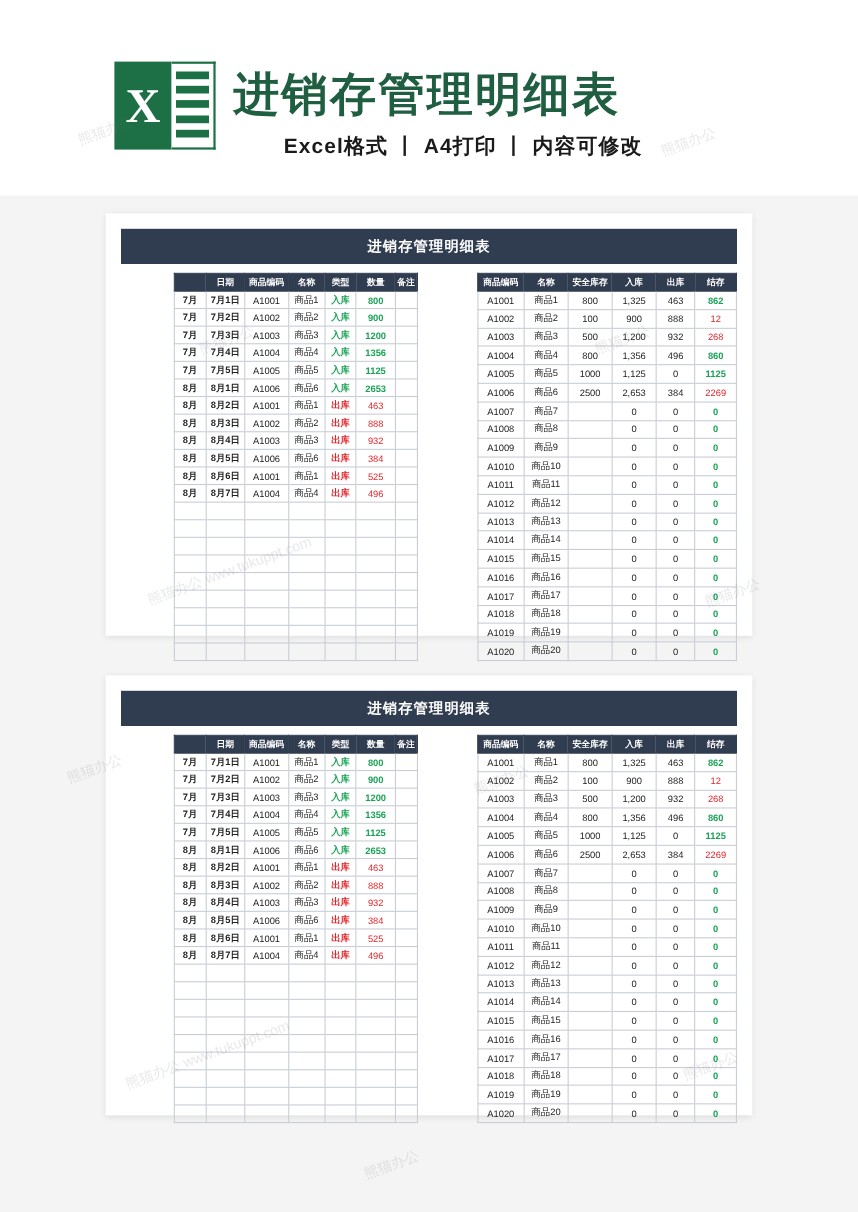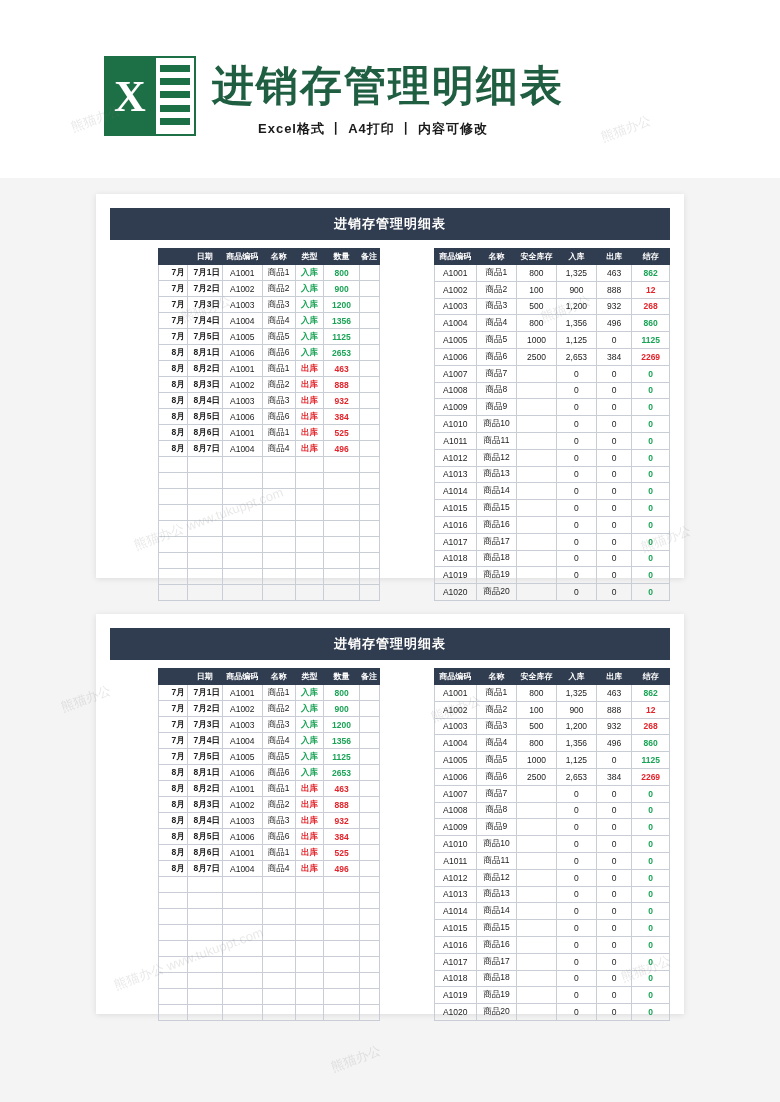--- a/index.html
+++ b/index.html
@@ -36,21 +36,21 @@
   .logo-right i {
     display: block; height: 7px; background: #1d7045; margin-bottom: 2px;
   }
   .header-title {
     position: absolute; left: 212px; top: 58px;
     font-size: 42px; font-weight: bold; color: #1f5e41;
     letter-spacing: 2px;
   }
   .header-sub {
     position: absolute; left: 258px; top: 120px;
-    font-size: 13px; font-weight: bold; color: #1a1a1a;
+    font-size: 19px; font-weight: bold; color: #1a1a1a;
     letter-spacing: 1px;
   }
 
   
   .sheet {
     position: absolute; left: 96px; width: 588px;
     background: #ffffff;
     box-shadow: 0 1px 6px rgba(0,0,0,0.10);
   }
   .sheet-1 { top: 194px; height: 384px; }
@@ -93,25 +93,25 @@
   tbody td {
     border: 1px solid #c9ced6;
     height: 16px;
     text-align: center;
     padding: 0 2px;
     color: #222;
     font-size: 8.5px;
     white-space: nowrap;
     overflow: hidden;
   }
-  tbody tr td.c-mon { font-weight: bold; text-align: right; }
+  tbody tr td.c-mon { font-weight: bold; }
   .in  { color: #1aa356; font-weight: bold; }
   .out { color: #e3242b; font-weight: bold; }
   .num-green { color: #1aa356; font-weight: bold; }
-  .num-red { color: #e3242b; font-weight: bold; }
+  .num-red { color: #e3242b; font-weight: normal; }
   .num-black { color: #222; }
   .empty td { height: 16px; }
 
   
   .wm {
     position: absolute;
     color: rgba(120,120,120,0.17);
     font-size: 13px;
     pointer-events: none;
     user-select: none;

